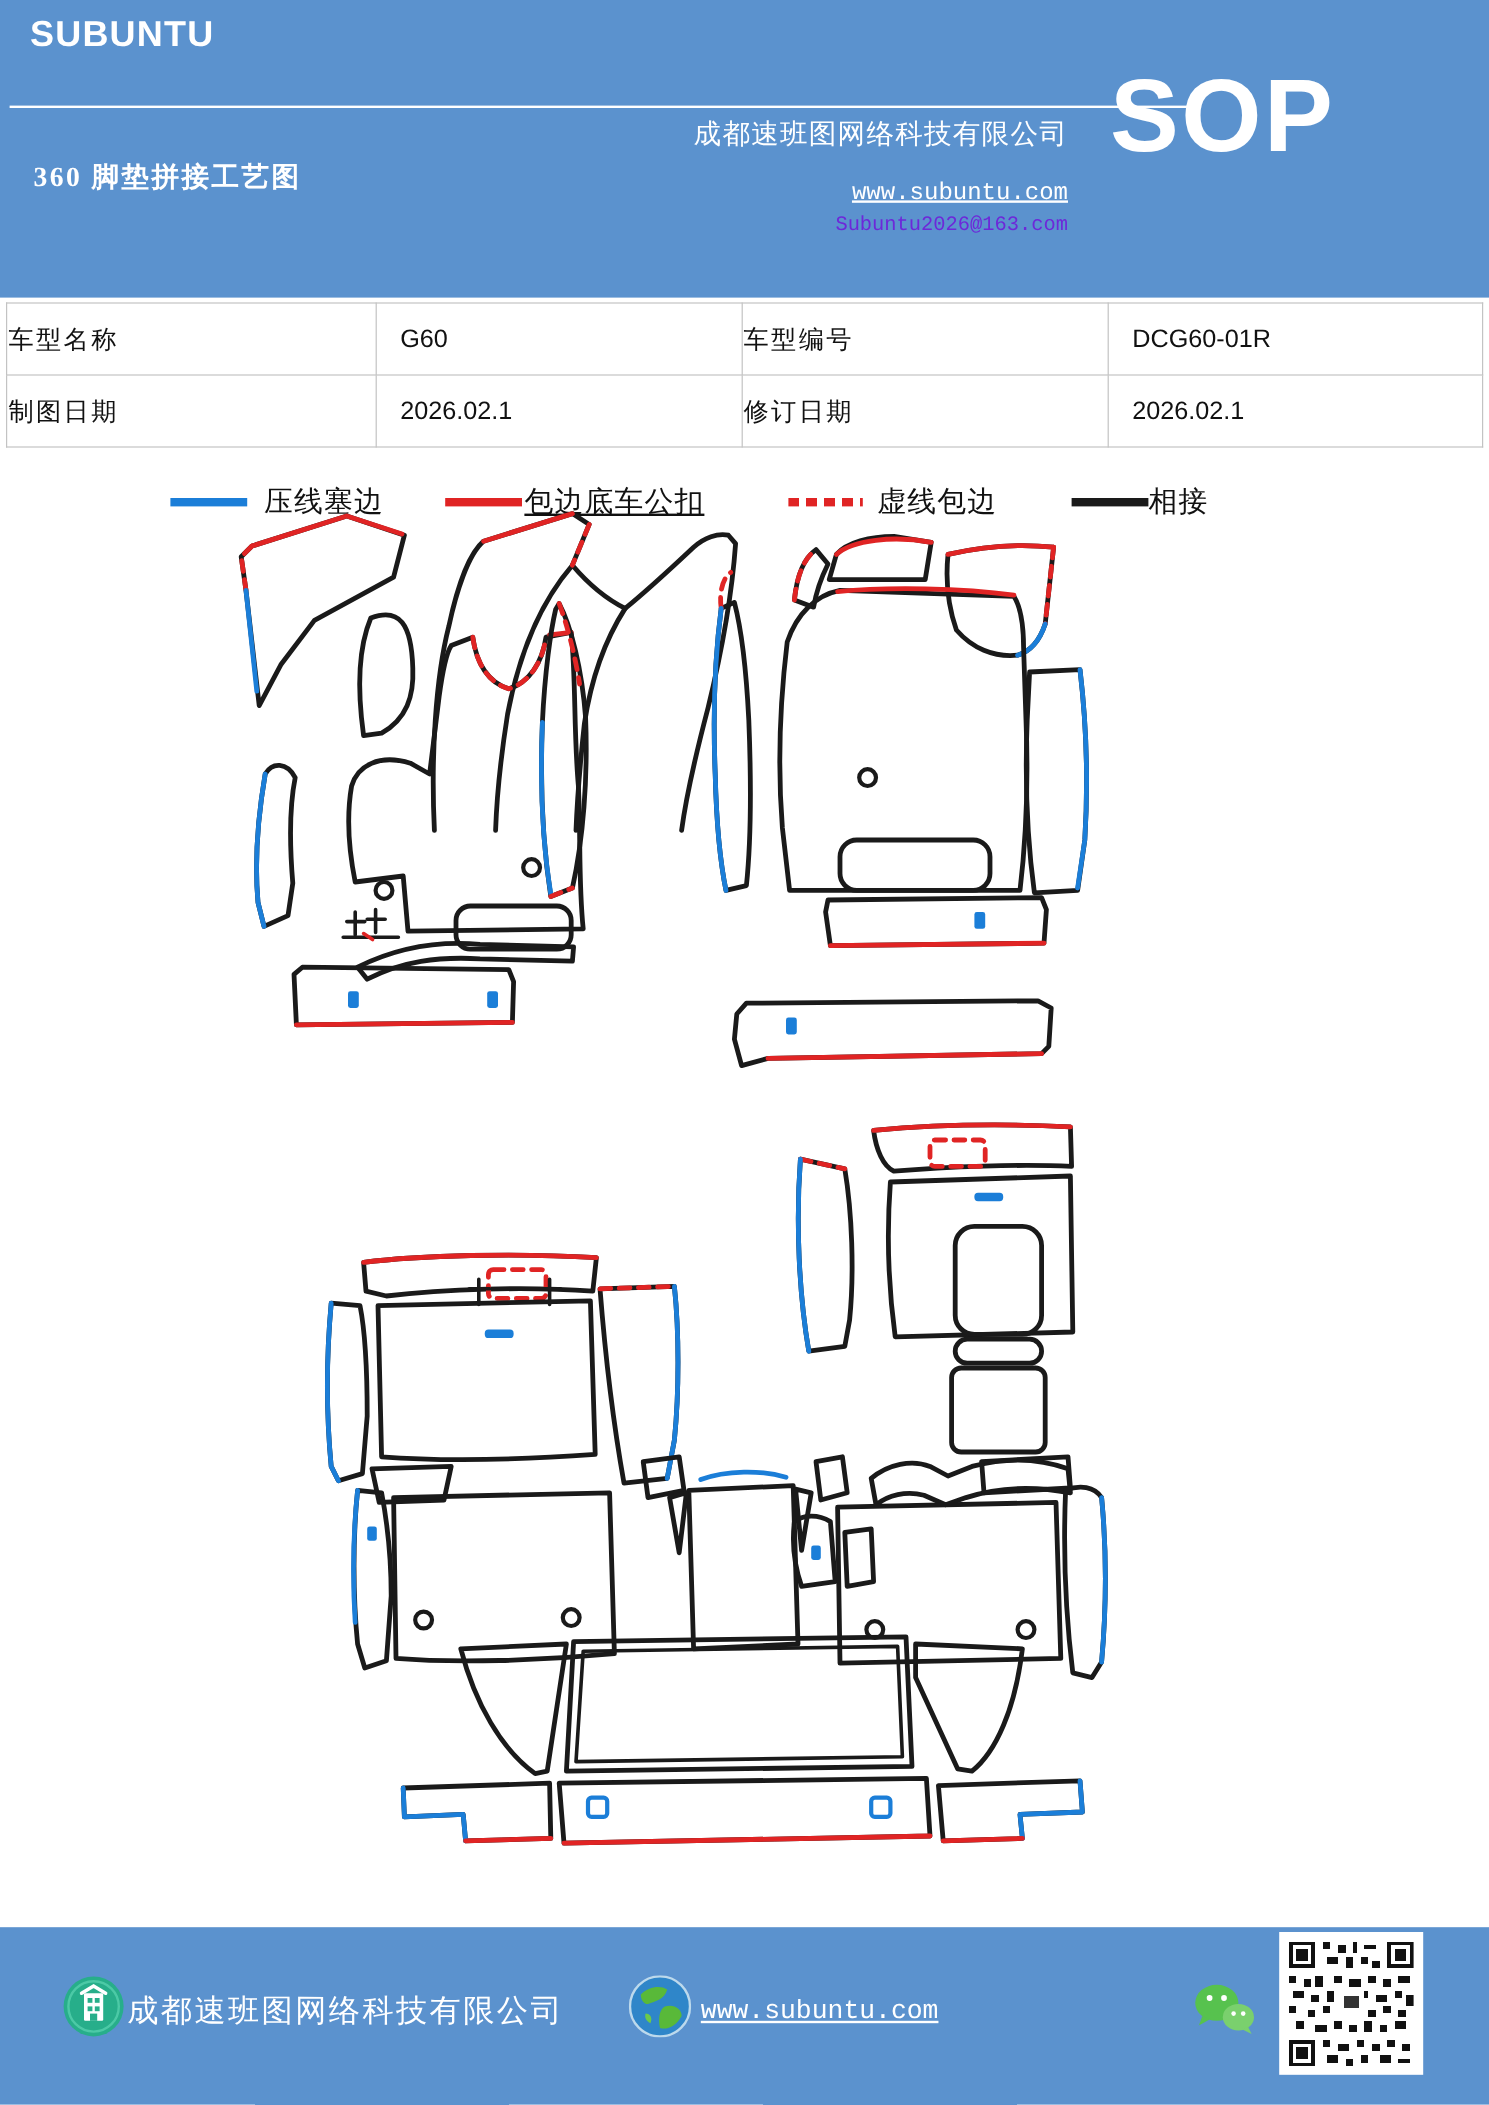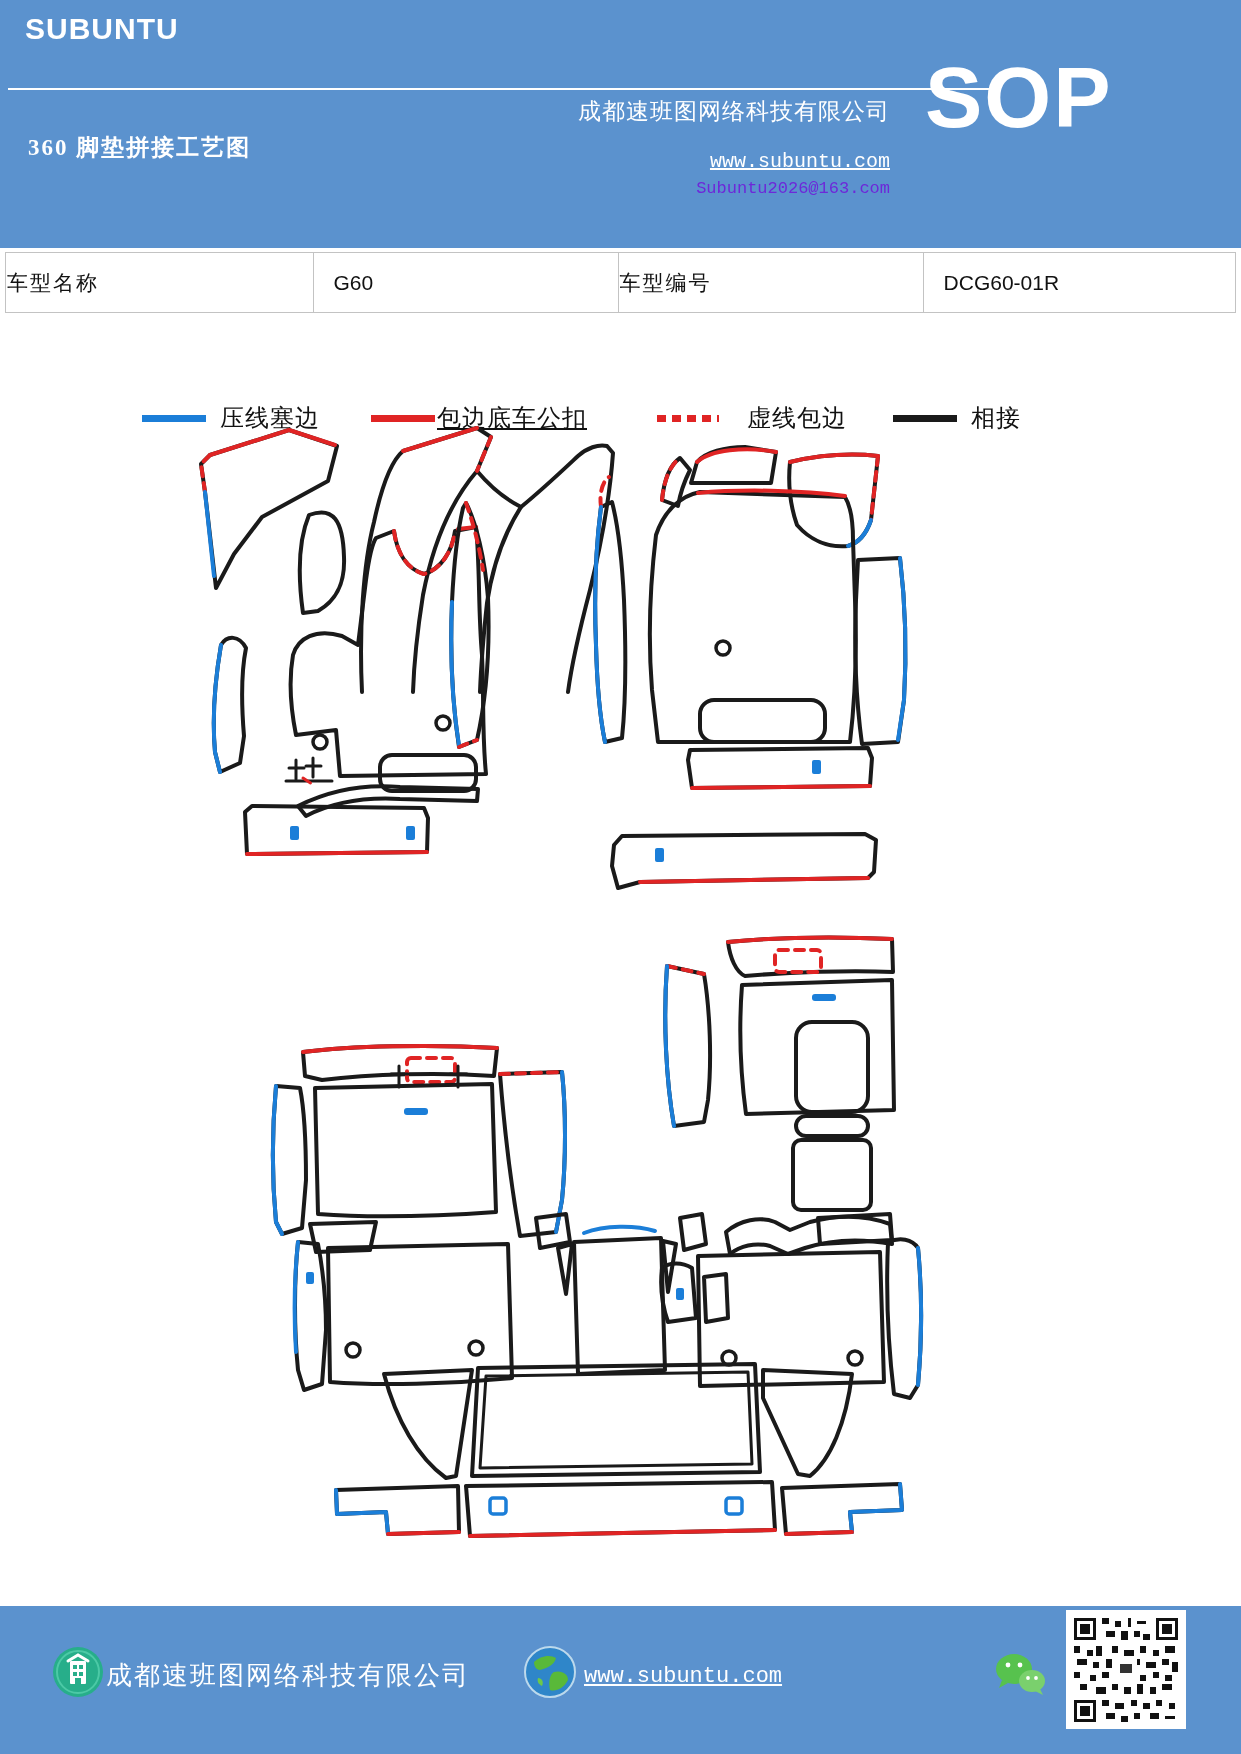--- a/index.html
+++ b/index.html
@@ -81,38 +81,44 @@
       <col style="width:24.8%">
       <col style="width:25.4%">
     </colgroup>
   <tbody>
       <tr>
     <td class="lbl">车型名称</td>
     <td class="val">G60</td>
     <td class="lbl">车型编号</td>
     <td class="val">DCG60-01R</td>
   </tr>
+  <tr>
+    <td class="lbl">制图日期</td>
+    <td class="val">2026.02.1</td>
+    <td class="lbl">修订日期</td>
+    <td class="val">2026.02.1</td>
+  </tr>
 </tbody>
   </table>
 
 <div class="abs legend-item" style="left:142px;top:402px;">
   <span class="sw sw-blue"></span>
   <span class="legend-label" style="margin-left:14px;">压线塞边</span>
 </div>
 <div class="abs legend-item" style="left:371px;top:402px;">
   <span class="sw sw-red"></span>
   <span class="legend-label" style="margin-left:2px;text-decoration:underline;">包边底车公扣</span>
 </div>
 <div class="abs legend-item" style="left:657px;top:402px;">
   <span class="sw sw-dash" style="width:62px;"></span>
-  <span class="legend-label" style="margin-left:28px;">虚线包边</span>
+  <span class="legend-label" style="margin-left:12px;">虚线包边</span>
 </div>
 <div class="abs legend-item" style="left:893px;top:402px;">
   <span class="sw sw-black"></span>
-  <span class="legend-label" style="margin-left:14px;">相接</span>
+  <span class="legend-label" style="">相接</span>
 </div>
 
 <svg class="diagram" width="760" height="1140" viewBox="180 415 760 1140">
 
   <g>
     <path class="k" d="M216,588 L205,492 L201,464 L210,455 L289,430 L337,446 L328,481 L262,517 L234,554 Z"></path>
     <path class="r" d="M210,455 L289,430 L335,445"></path>
     <path class="rd" d="M205,492 L201,464 L210,455"></path>
     <path class="b" d="M214,576 L205,492"></path>
     <path class="k" d="M309,515 C333,506 343,520 344,557 C345,580 339,599 318,611 L303,613 C297,570 299,539 309,515 Z"></path>

